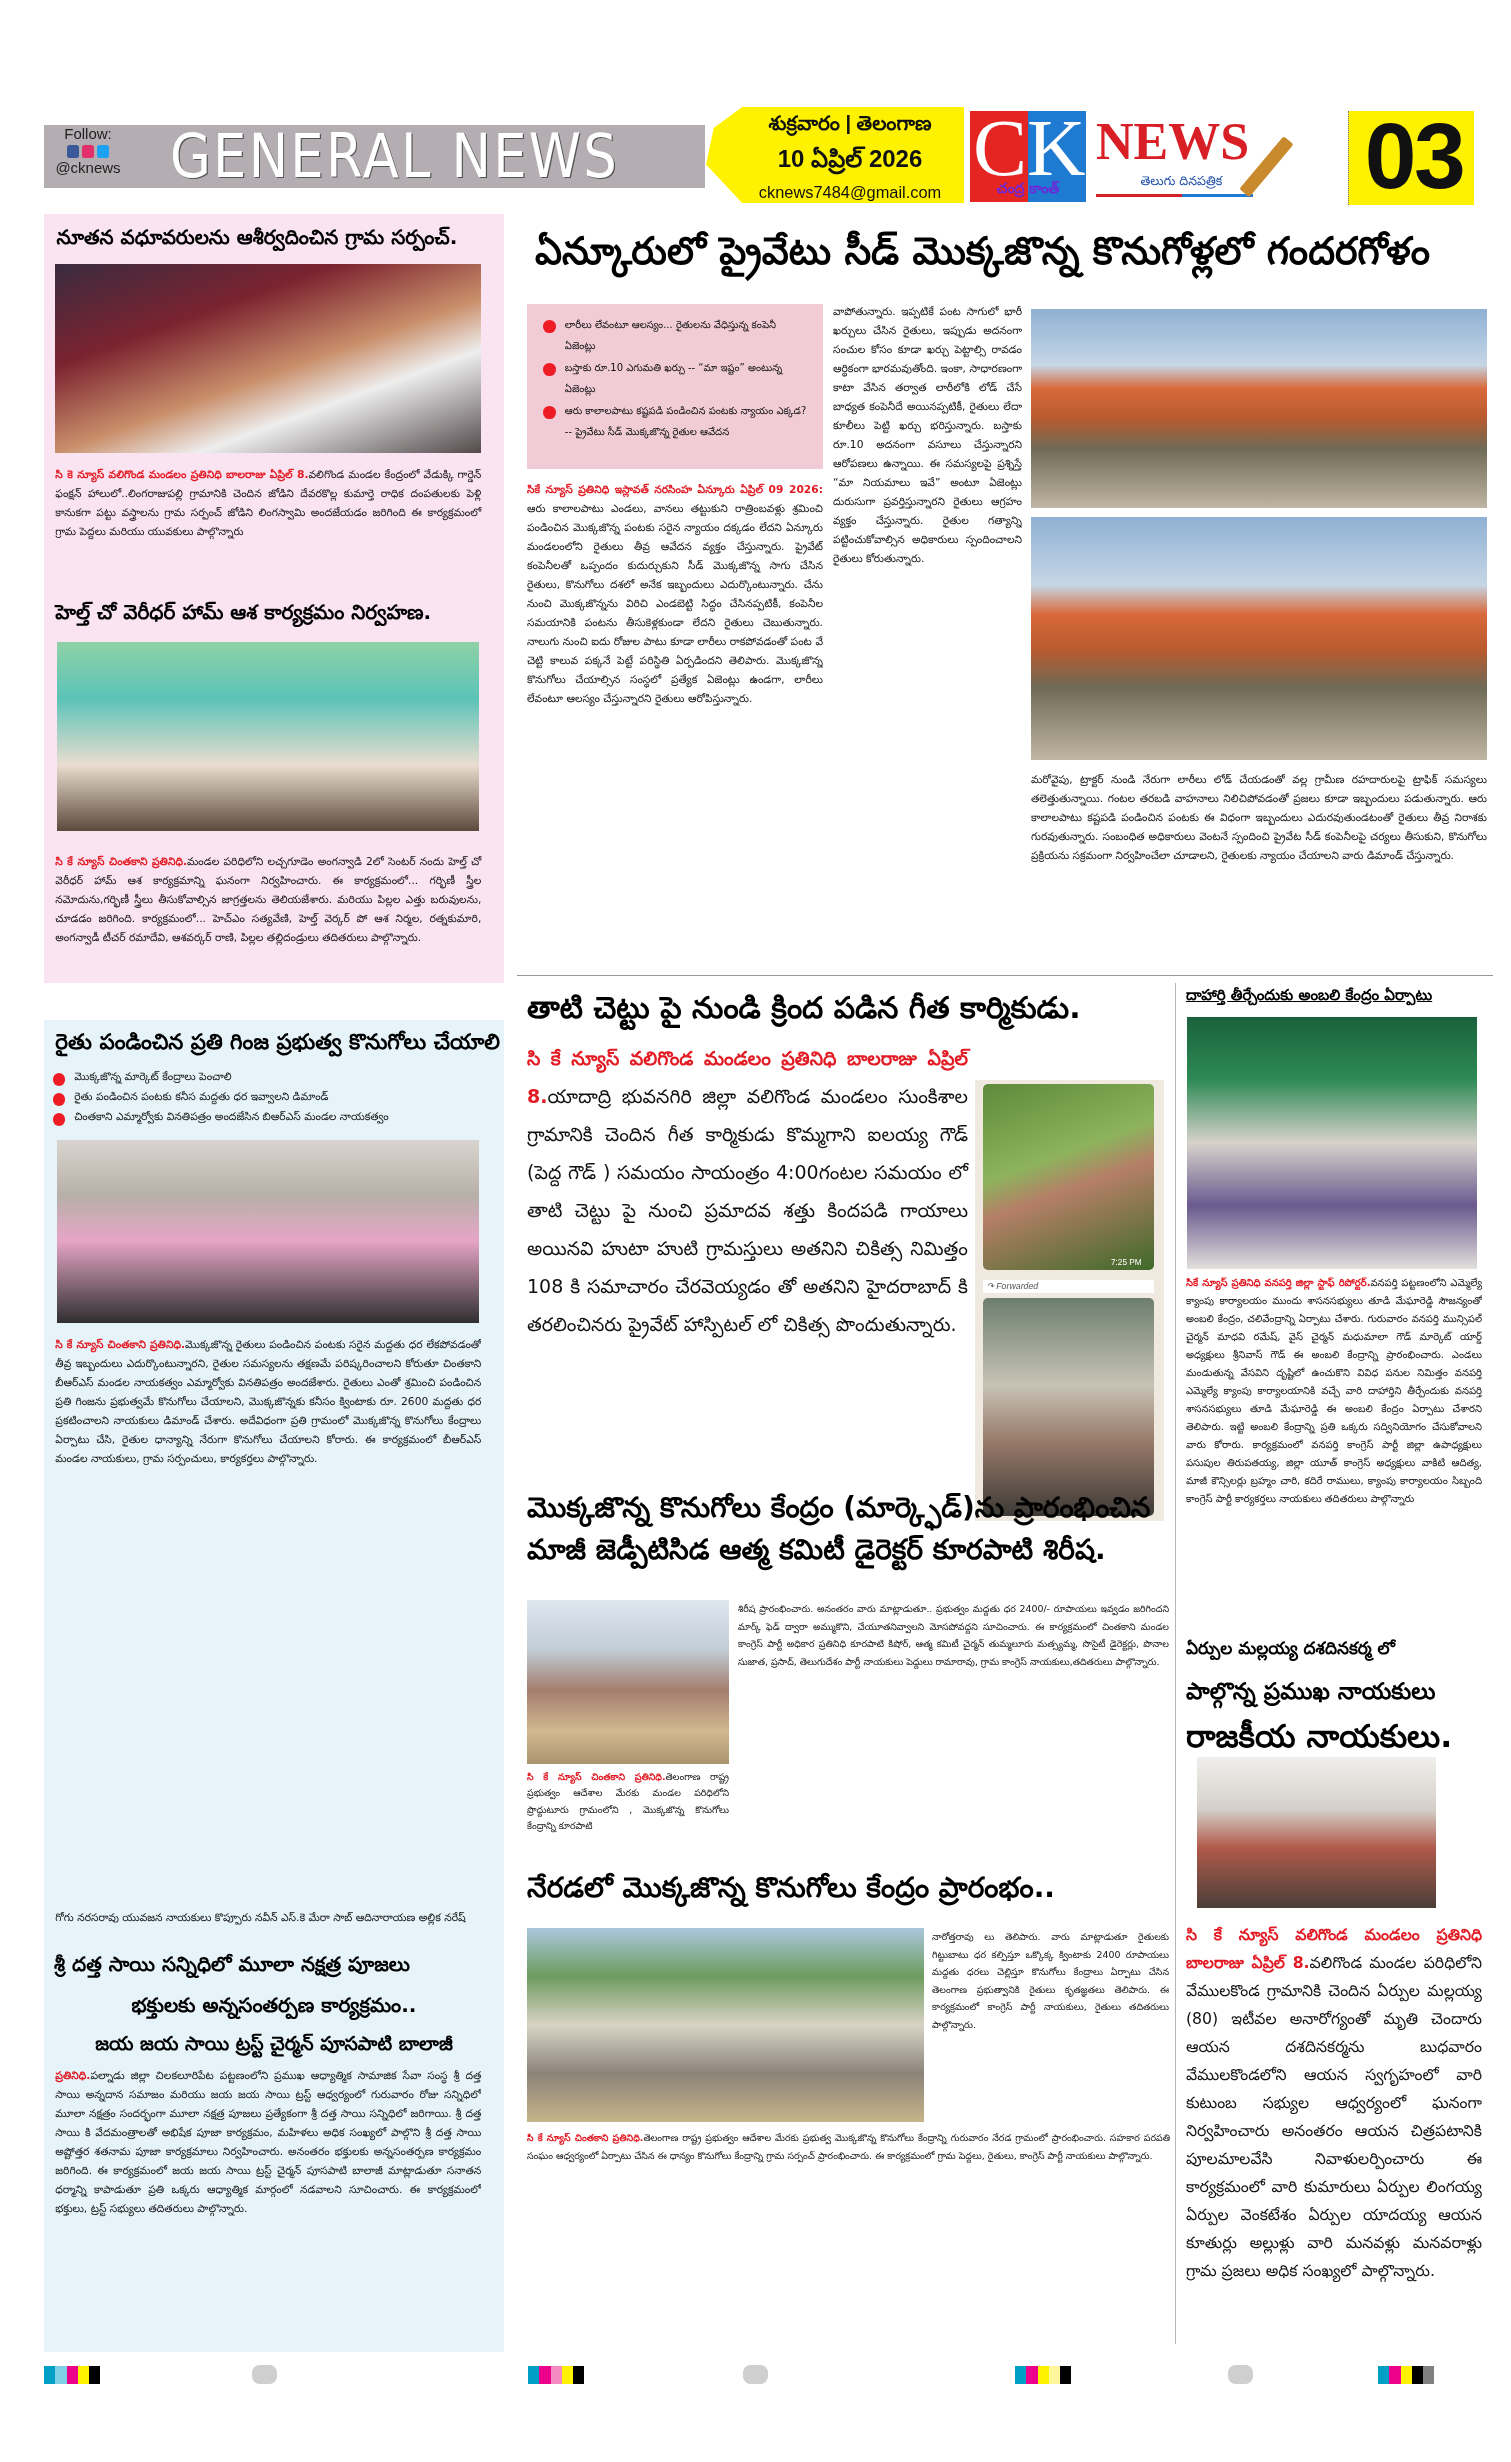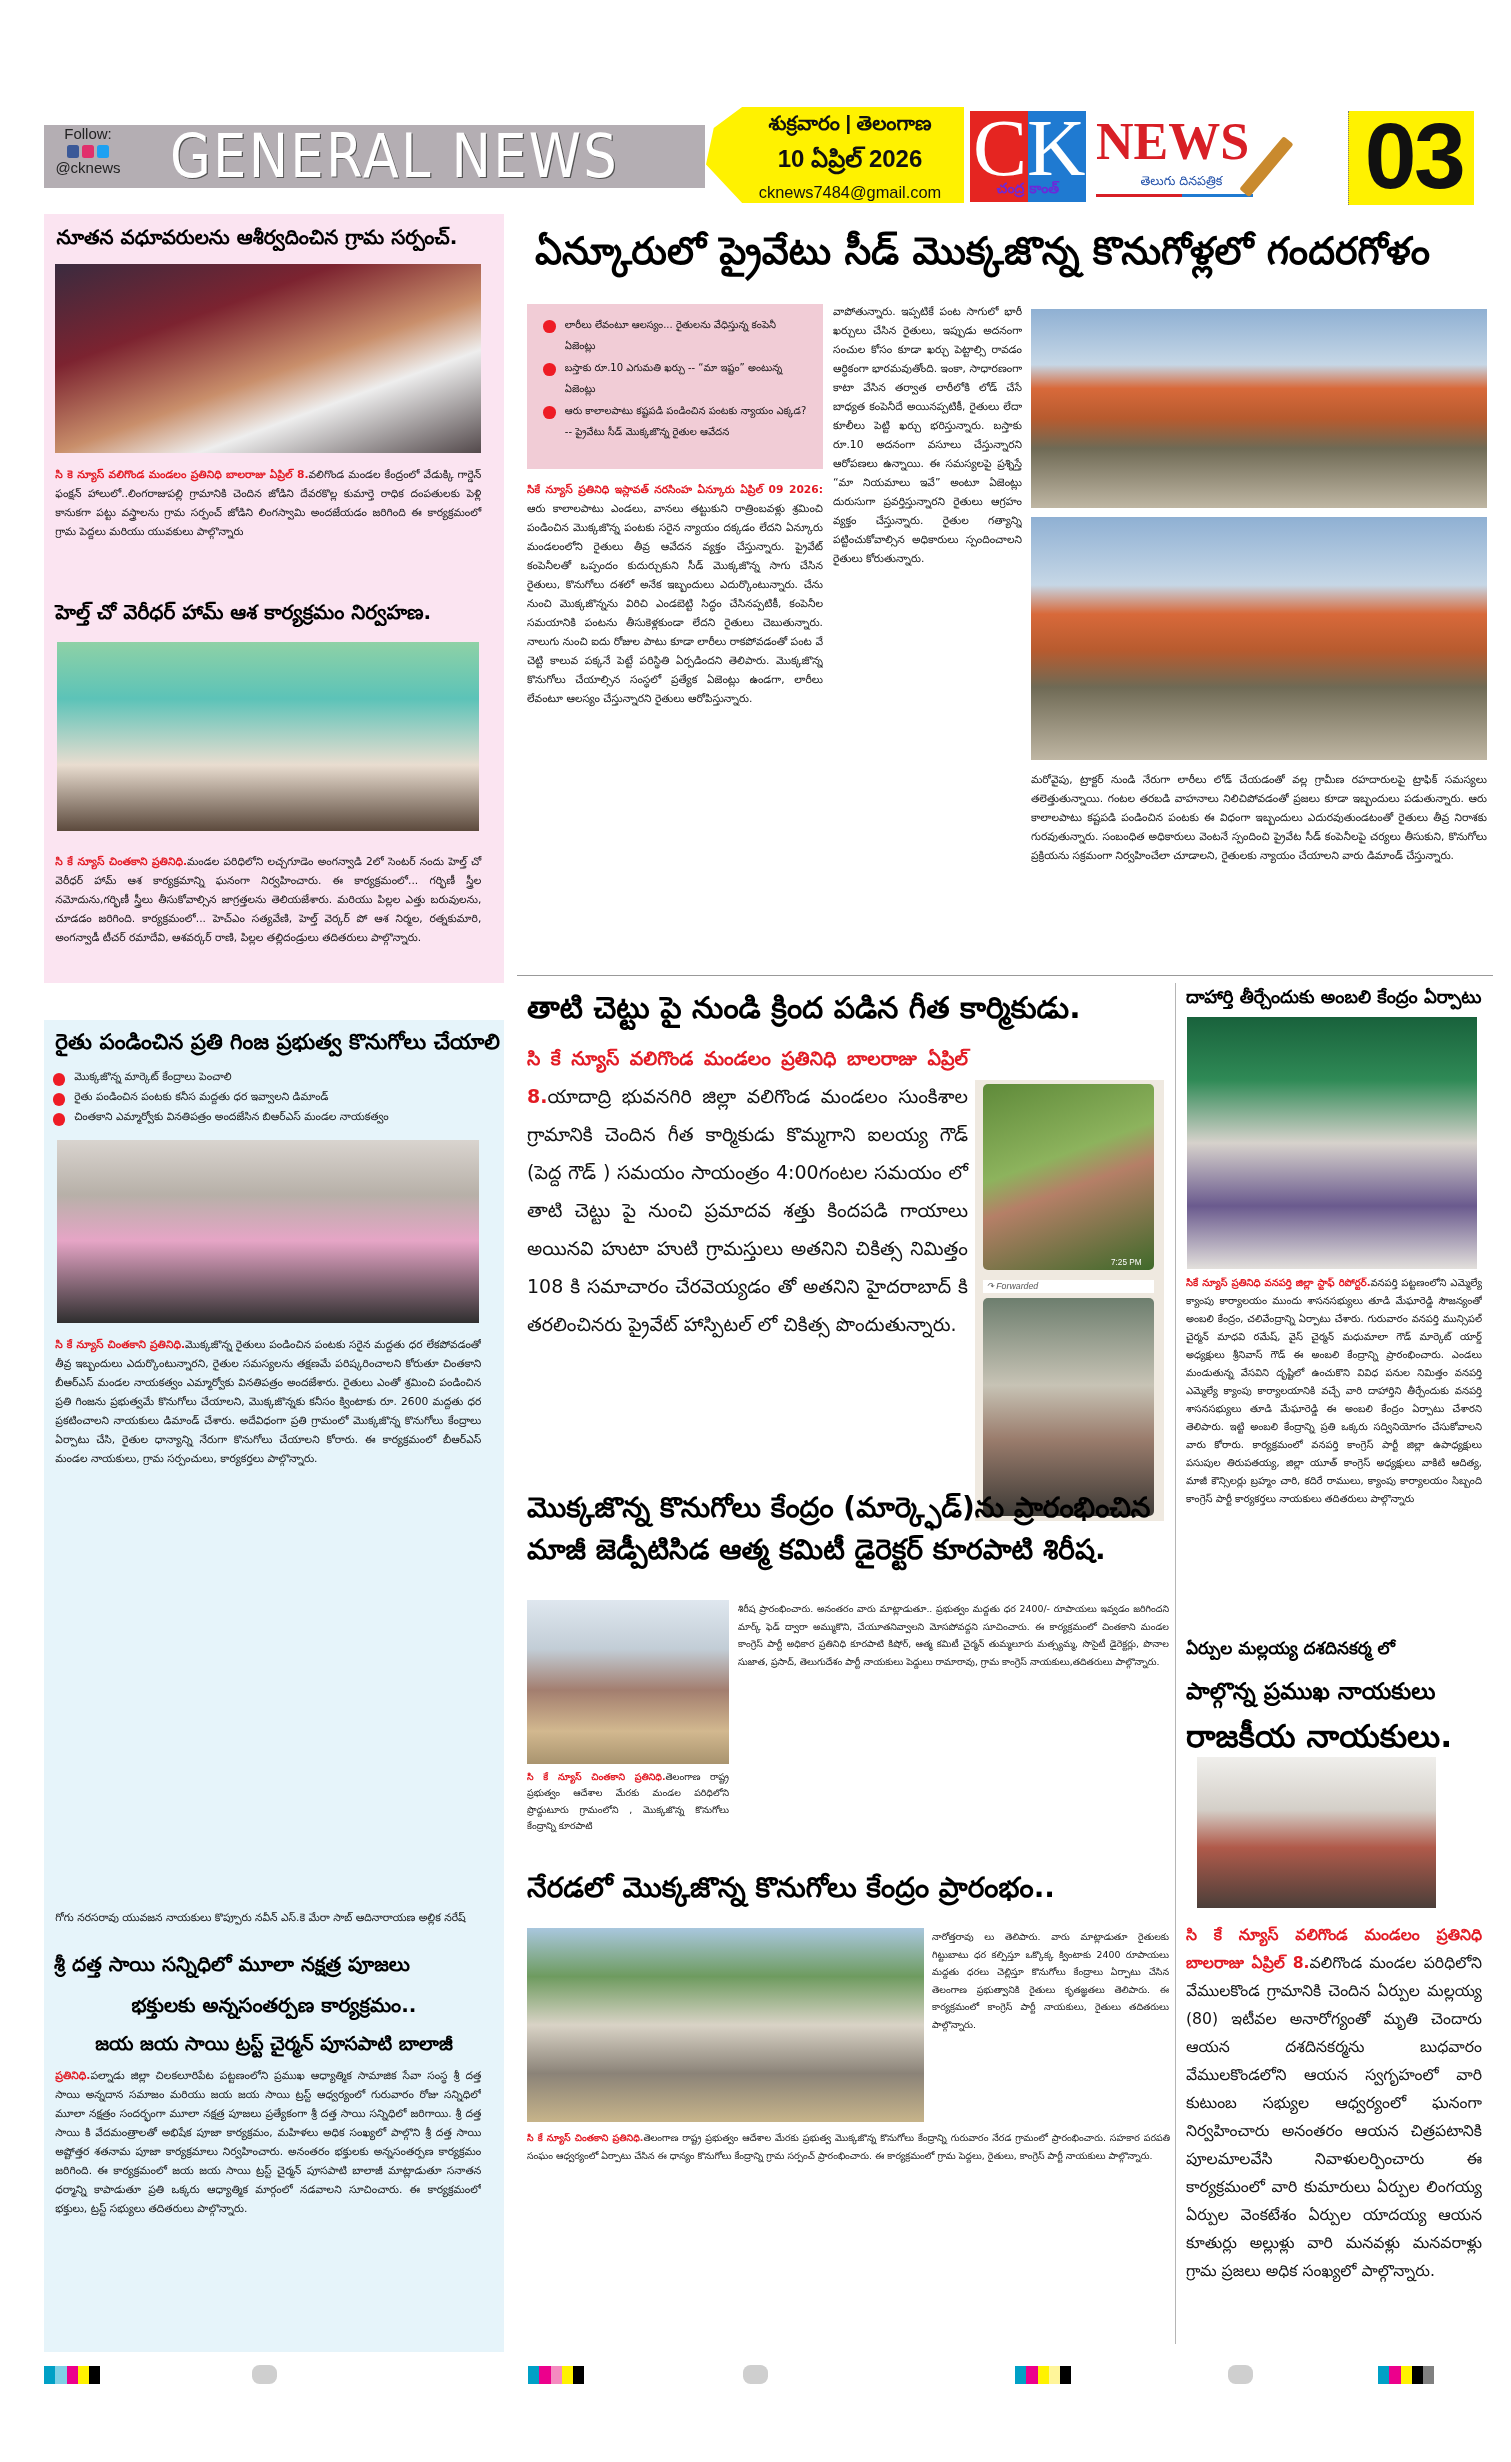--- a/index.html
+++ b/index.html
@@ -171,21 +171,21 @@
 </div>
 <div class="abs body-text" style="left:738px; top:1600px; width:431px; height:265px; overflow:hidden; font-size:9.4px; line-height:17.6px;">శిరీష ప్రారంభించారు. అనంతరం వారు మాట్లాడుతూ.. ప్రభుత్వం మద్దతు ధర 2400/- రూపాయలు ఇవ్వడం జరిగిందని మార్క్ ఫెడ్ ద్వారా అమ్ముకొని, చేయూతనివ్వాలని మోసపోవద్దని సూచించారు. ఈ కార్యక్రమంలో చింతకాని మండల కాంగ్రెస్ పార్టీ అధికార ప్రతినిధి కూరపాటి కిషోర్, ఆత్మ కమిటీ చైర్మన్ తుమ్మలూరు మత్స్యమ్మ, సొసైటీ డైరెక్టర్లు, పొనాల సుజాత, ప్రసాద్, తెలుగుదేశం పార్టీ నాయకులు పెద్దులు రామారావు, గ్రామ కాంగ్రెస్ నాయకులు,తదితరులు పాల్గొన్నారు.</div>
 
 <div class="hl abs" style="left:527px; top:1870px; width:643px; font-size:28px;">నేరడలో మొక్కజొన్న కొనుగోలు కేంద్రం  ప్రారంభం..</div>
 <div class="abs photo crowd" style="left:527px; top:1928px; width:397px; height:194px;"></div>
 <div class="abs body-text" style="left:527px; top:2129px; width:643px; height:208px; overflow:hidden; font-size:9.4px; line-height:17.6px;">
   <span class="dateline">సి కే న్యూస్ చింతకాని ప్రతినిధి.</span><span>తెలంగాణ రాష్ట్ర ప్రభుత్వం ఆదేశాల మేరకు ప్రభుత్వ మొక్కజొన్న కొనుగోలు కేంద్రాన్ని గురువారం నేరడ గ్రామంలో ప్రారంభించారు. సహకార పరపతి సంఘం ఆధ్వర్యంలో ఏర్పాటు చేసిన ఈ ధాన్యం కొనుగోలు కేంద్రాన్ని గ్రామ సర్పంచ్ ప్రారంభించారు. ఈ కార్యక్రమంలో గ్రామ పెద్దలు, రైతులు, కాంగ్రెస్ పార్టీ నాయకులు పాల్గొన్నారు.</span>
 </div>
 <div class="abs body-text" style="left:932px; top:1928px; width:237px; height:200px; overflow:hidden; font-size:9.4px; line-height:17.6px;">నారోత్తరావు లు తెలిపారు. వారు మాట్లాడుతూ రైతులకు గిట్టుబాటు ధర కల్పిస్తూ ఒక్కొక్క క్వింటాకు 2400 రూపాయలు మద్దతు ధరలు చెల్లిస్తూ కొనుగోలు కేంద్రాలు ఏర్పాటు చేసిన తెలంగాణ ప్రభుత్వానికి రైతులు కృతజ్ఞతలు తెలిపారు. ఈ కార్యక్రమంలో కాంగ్రెస్ పార్టీ నాయకులు, రైతులు తదితరులు పాల్గొన్నారు.</div>
 
-<div class="hl abs" style="left:1186px; top:986px; width:309px; font-size:18px;">దాహార్తి తీర్చేందుకు అంబలి కేంద్రం ఏర్పాటు</div>
+<div class="hl abs" style="left:1186px; top:986px; width:309px; font-size:15px;text-decoration:underline;">దాహార్తి తీర్చేందుకు అంబలి కేంద్రం ఏర్పాటు</div>
 <div class="abs photo green" style="left:1187px; top:1017px; width:290px; height:252px;"></div>
 <div class="abs body-text" style="left:1186px; top:1274px; width:296px; height:353px; overflow:hidden; font-size:10px; line-height:18px;">
   <span class="dateline">సికే న్యూస్ ప్రతినిధి వనపర్తి జిల్లా స్టాఫ్ రిపోర్టర్.</span><span>వనపర్తి పట్టణంలోని ఎమ్మెల్యే క్యాంపు కార్యాలయం ముందు శాసనసభ్యులు తూడి మేఘారెడ్డి సౌజన్యంతో అంబలి కేంద్రం, చలివేంద్రాన్ని ఏర్పాటు చేశారు. గురువారం వనపర్తి మున్సిపల్ చైర్మన్ మాధవి రమేష్, వైస్ చైర్మన్ మధుమాలా గౌడ్ మార్కెట్ యార్డ్ అధ్యక్షులు శ్రీనివాస్ గౌడ్ ఈ అంబలి కేంద్రాన్ని ప్రారంభించారు. ఎండలు మండుతున్న వేసవిని దృష్టిలో ఉంచుకొని వివిధ పనుల నిమిత్తం వనపర్తి ఎమ్మెల్యే క్యాంపు కార్యాలయానికి వచ్చే వారి దాహార్తిని తీర్చేందుకు వనపర్తి శాసనసభ్యులు తూడి మేఘారెడ్డి ఈ అంబలి కేంద్రం ఏర్పాటు చేశారని తెలిపారు. ఇట్టి అంబలి కేంద్రాన్ని ప్రతి ఒక్కరు సద్వినియోగం చేసుకోవాలని వారు కోరారు. కార్యక్రమంలో వనపర్తి కాంగ్రెస్ పార్టీ జిల్లా ఉపాధ్యక్షులు పసుపుల తిరుపతయ్య, జిల్లా యూత్ కాంగ్రెస్ అధ్యక్షులు వాకిటి ఆదిత్య, మాజీ కౌన్సిలర్లు బ్రహ్మం చారి, కదిరే రాములు, క్యాంపు కార్యాలయం సిబ్బంది కాంగ్రెస్ పార్టీ కార్యకర్తలు నాయకులు తదితరులు పాల్గొన్నారు</span>
 </div>
 
 <div class="hl abs" style="left:1186px; top:1638px; width:309px; font-size:17px;">ఏర్పుల మల్లయ్య దశదినకర్మ లో</div>
 <div class="hl abs" style="left:1186px; top:1677px; width:309px; font-size:23px;">పాల్గొన్న ప్రముఖ నాయకులు</div>
 <div class="hl abs" style="left:1186px; top:1717px; width:309px; font-size:31.5px;">రాజకీయ నాయకులు.</div>
 <div class="abs photo temple" style="left:1197px; top:1757px; width:239px; height:151px;"></div>
 <div class="abs body-text" style="left:1186px; top:1921px; width:296px; height:416px; overflow:hidden; font-size:15.7px; line-height:28px;">

